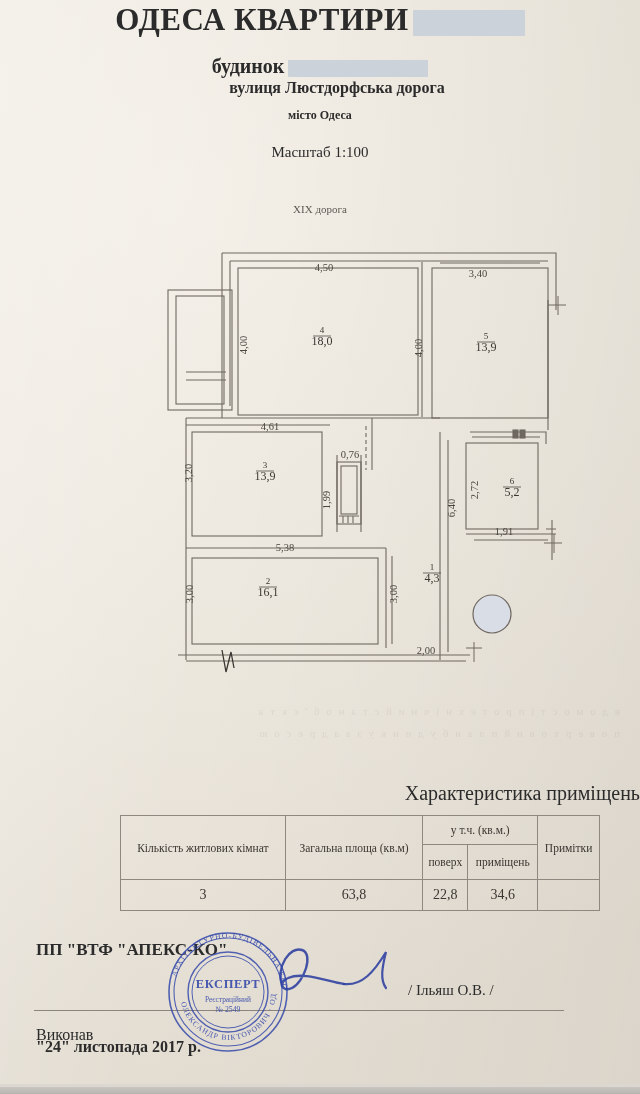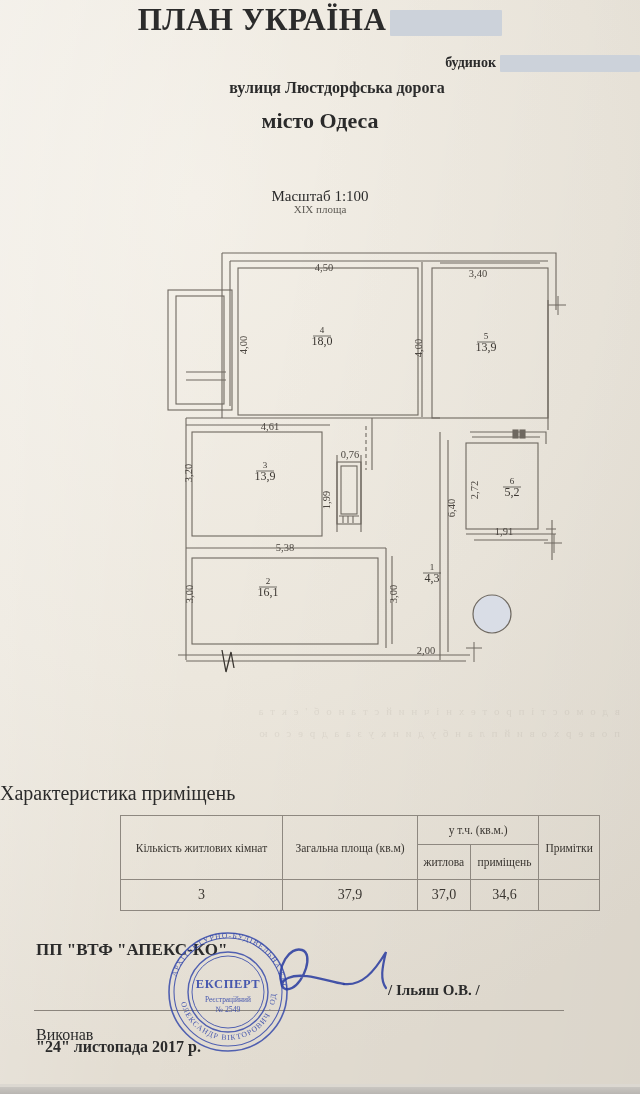--- a/index.html
+++ b/index.html
@@ -24,75 +24,75 @@
 
   
   .title{
     position:absolute;left:0;right:0;top:2px;text-align:center;
     font-size:31px;font-weight:bold;letter-spacing:.5px;
     font-family:"Liberation Serif", serif;
   }
   .redact{display:inline-block;background:#ccd2da;vertical-align:middle;border-radius:1px;}
   .r1{width:112px;height:26px;margin-left:4px;}
   .r2{width:140px;height:17px;margin-left:4px;}
-  .sub1{position:absolute;left:0;right:0;top:55px;text-align:right;font-size:14px;font-weight:bold;}
+  .sub1{position:absolute;left:0;right:0;top:55px;text-align:center;font-size:20px;font-weight:bold;}
   .sub2{position:absolute;left:0;right:0;top:79px;text-align:center;font-size:16px;font-weight:bold;padding-left:34px;}
-  .sub3{position:absolute;left:0;right:0;top:108px;text-align:center;font-size:22px;font-weight:bold;}
-  .scale{position:absolute;left:0;right:0;top:144px;text-align:center;font-size:15px;margin-top:44px;}
+  .sub3{position:absolute;left:0;right:0;top:108px;text-align:center;font-size:12px;font-weight:bold;}
+  .scale{position:absolute;left:0;right:0;top:144px;text-align:center;font-size:15px;}
   .floor{position:absolute;left:0;right:0;top:203px;text-align:center;font-size:11px;color:#5d5a54;}
 
   
   #plan{position:absolute;left:0;top:0;}
 
   
   .bleed{
     position:absolute;left:30px;top:700px;width:590px;height:70px;
     opacity:.1;color:#6b6258;font-size:11px;line-height:22px;
     letter-spacing:2px;filter:blur(.6px);transform:scaleX(-1);
   }
 
   
-  .tbl-title{position:absolute;left:0;right:0;top:782px;text-align:left;font-size:20px;}
+  .tbl-title{position:absolute;left:0;right:0;top:782px;text-align:right;font-size:20px;}
   table.chars{
     position:absolute;left:120px;top:815px;width:480px;
     border-collapse:collapse;font-size:11.5px;text-align:center;
     color:#3a3631;
   }
   table.chars td,table.chars th{
     border:1px solid #8e8880;font-weight:normal;padding:2px 1px;
   }
   .hcell{height:56px;line-height:14px;text-align:center;}
   .vrow td{height:26px;font-size:14px;}
 
   
   .sig-org{position:absolute;left:36px;top:940px;font-size:17px;font-weight:bold;}
   .sig-exec{position:absolute;left:36px;top:982px;font-size:16px;font-weight:normal;margin-top:44px;}
-  .sig-name{position:absolute;left:388px;top:982px;font-size:15px;font-weight:bold;}
+  .sig-name{position:absolute;left:408px;top:982px;font-size:15px;font-weight:normal;}
   .sig-rule{position:absolute;left:34px;top:1010px;width:530px;height:1px;background:#8b857d;}
   .sig-date{position:absolute;left:36px;top:1038px;font-size:16px;font-weight:bold;}
 
   
   #stamp{position:absolute;left:158px;top:922px;}
   #sign{position:absolute;left:270px;top:938px;}
 </style>
 </head>
 <body>
 
 <div class="paper"></div>
 
 <div class="title">
-  <span>ПЛАН УКРАЇНА</span><span class="redact r1"></span>
+  <span>ОДЕСА КВАРТИРИ</span><span class="redact r1"></span>
 </div>
 <div class="sub1">
   <span>будинок</span><span class="redact r2"></span>
 </div>
 <div class="sub2">вулиця Люстдорфська дорога</div>
 <div class="sub3">місто Одеса</div>
 <div class="scale">Масштаб 1:100</div>
-<div class="floor">XIX площа</div>
+<div class="floor">XIX дорога</div>
 
 <svg id="plan" width="640" height="700">
   <g fill="none" stroke="#6e6860" stroke-width="1.1">
 
     <path d="M222,253 L556,253 L556,296"></path>
     <path d="M230,261 L548,261"></path>
 
     <rect x="238" y="268" width="180" height="147"></rect>
     <line x1="422" y1="262" x2="422" y2="417"></line>
 
@@ -209,27 +209,27 @@
 <div class="tbl-title">Характеристика приміщень</div>
 <table class="chars">
   <tbody>
       <tr>
     <td class="hcell" rowspan="2">Кількість житлових кімнат</td>
     <td class="hcell" rowspan="2">Загальна площа (кв.м)</td>
     <td colspan="2" style="height:24px">у т.ч. (кв.м.)</td>
     <td rowspan="2">Примітки</td>
   </tr>
   <tr>
-    <td style="height:30px">житлова</td>
+    <td style="height:30px">поверх</td>
     <td style="height:30px">приміщень</td>
   </tr>
   <tr class="vrow">
     <td>3</td>
-    <td>37,9</td>
-    <td>37,0</td>
+    <td>63,8</td>
+    <td>22,8</td>
     <td>34,6</td>
     <td></td>
   </tr>
 </tbody>
   </table>
 
 <div class="sig-org">ПП "ВТФ "АПЕКС-КО"</div>
 <div class="sig-exec">Виконав</div>
 <div class="sig-name">/ Ільяш О.В. /</div>
 <div class="sig-rule"></div>

